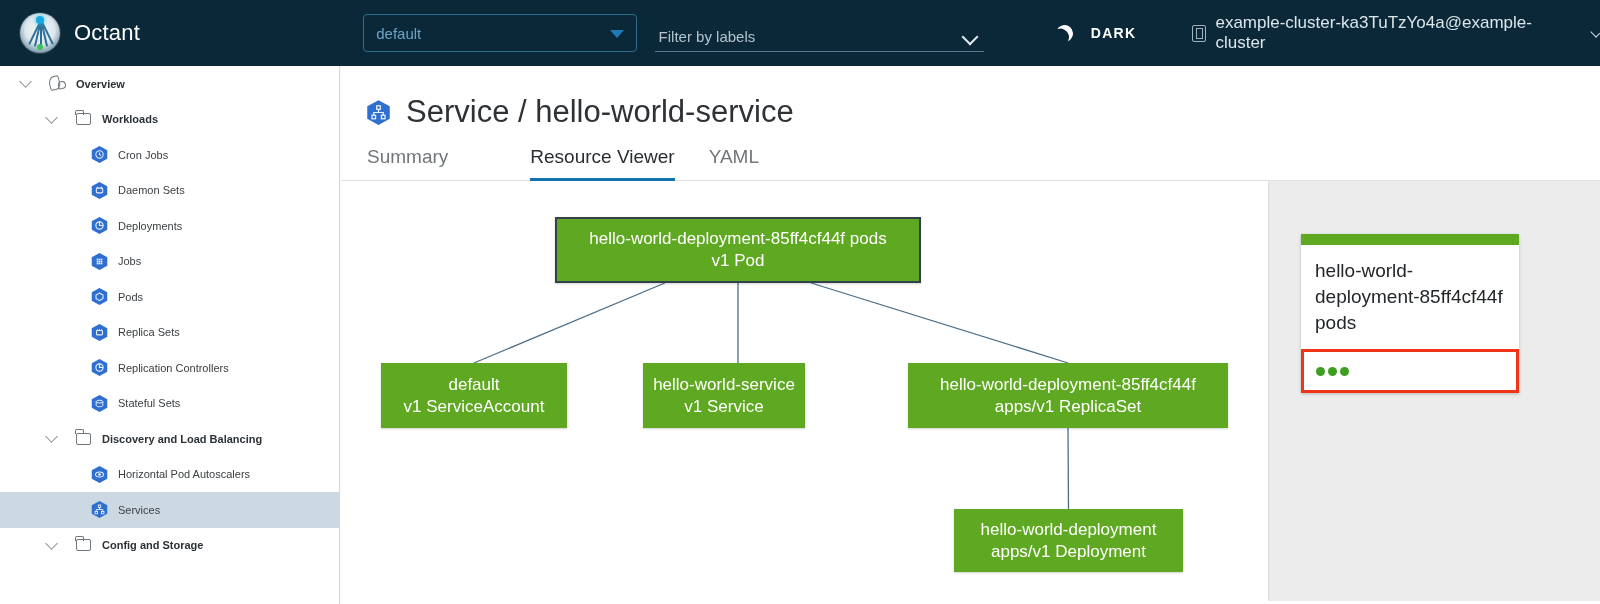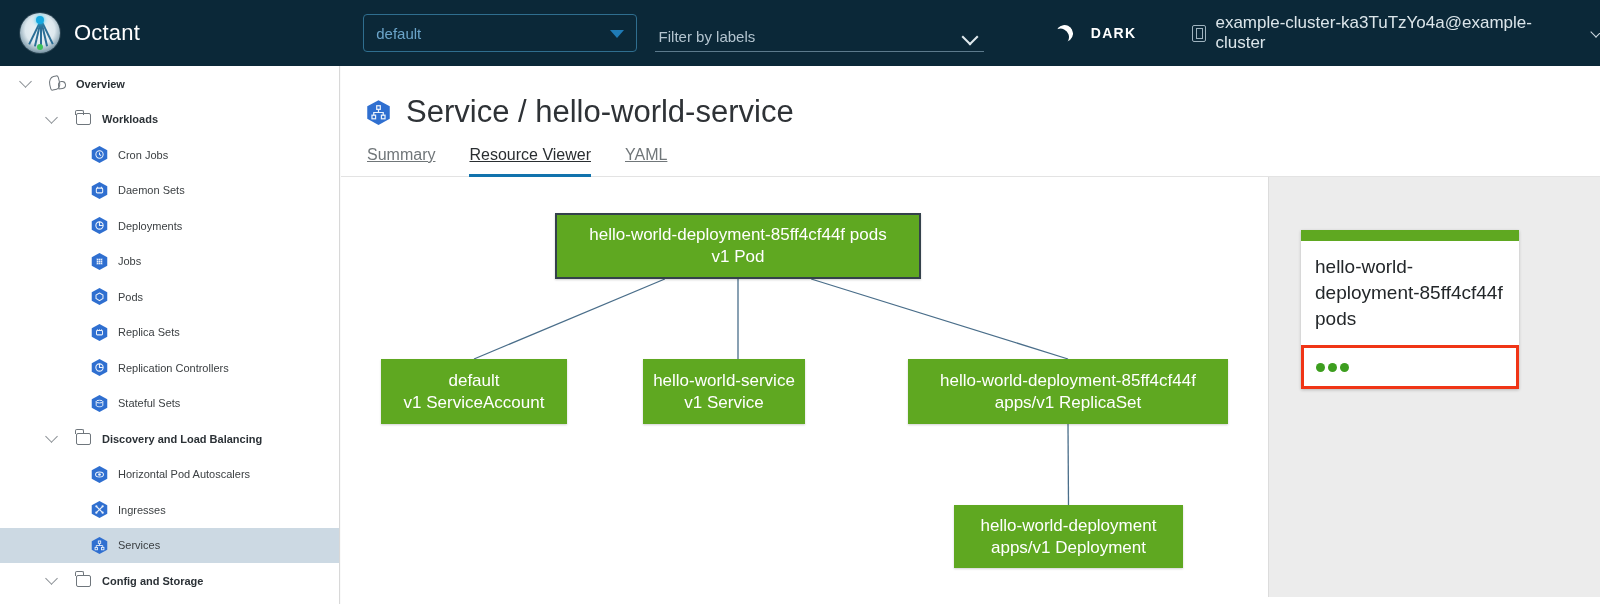--- a/index.html
+++ b/index.html
@@ -143,24 +143,24 @@
   .page-title {
     display: flex; align-items: center; gap: 14px;
     padding: 28px 0 0 24px; font-size: 31px; color: #2e3236; white-space: nowrap;
   }
   .title-ico { width: 27px; height: 27px; flex: 0 0 27px; }
   .tabs {
     display: flex; gap: 34px; padding: 16px 0 0 26px;
     border-bottom: 1px solid #e3e3e3; margin-right: 0;
   }
   .tab {
-    font-size: 16px; color: #707679; padding-bottom: 10px;
-    border-bottom: 3px solid transparent; cursor: pointer; margin-bottom: -1px; text-decoration: underline;
-  }
-  .tab.active { color: #2a2e31; border-bottom-color: #1173ad; }
+    font-size: 19px; color: #707679; padding-bottom: 10px;
+    border-bottom: 3px solid transparent; cursor: pointer; margin-bottom: -1px;
+  }
+  .tab.active { color: #2a2e31; border-bottom-color: #1173ad; margin-left: 48px; }
 
   .viewer {
     position: relative; width: 1259px; height: 420px; background: #ffffff;
   }
   .graph { position: absolute; left: 0; top: 0; width: 927px; height: 420px; }
   .node {
     position: absolute; background: #5fa821; color: #ffffff;
     display: flex; flex-direction: column; align-items: center; justify-content: center;
     font-size: 17px; line-height: 22px; text-align: center; cursor: pointer;
     box-shadow: 0 1px 2px rgba(0,0,0,.18);
@@ -356,34 +356,20 @@
       <div class="nav-row">
         <div style="width:84px;flex:0 0 84px"></div>
         <div class="ico">
           <svg viewBox="0 0 24 24" width="19" height="19">
             <polygon points="12,1.2 21.8,6.6 21.8,17.4 12,22.8 2.2,17.4 2.2,6.6" fill="#2f6fd0"></polygon>
             <ellipse cx="12" cy="12" rx="5" ry="3.2" fill="none" stroke="#eaf1fb" stroke-width="1.3"></ellipse>
             <circle cx="12" cy="12" r="1.7" fill="#eaf1fb"></circle>
           </svg>
         </div>
         <span class="nav-label">Horizontal Pod Autoscalers</span>
-      </div>
-      <div class="nav-row">
-        <div style="width:84px;flex:0 0 84px"></div>
-        <div class="ico">
-          <svg viewBox="0 0 24 24" width="19" height="19">
-            <polygon points="12,1.2 21.8,6.6 21.8,17.4 12,22.8 2.2,17.4 2.2,6.6" fill="#2f6fd0"></polygon>
-            <path d="M8 8l8 8M16 8l-8 8" stroke="#eaf1fb" stroke-width="1.5"></path>
-            <circle cx="8" cy="8" r="1.4" fill="#eaf1fb"></circle>
-            <circle cx="16" cy="8" r="1.4" fill="#eaf1fb"></circle>
-            <circle cx="8" cy="16" r="1.4" fill="#eaf1fb"></circle>
-            <circle cx="16" cy="16" r="1.4" fill="#eaf1fb"></circle>
-          </svg>
-        </div>
-        <span class="nav-label">Ingresses</span>
       </div>
       <div class="nav-row selected">
         <div style="width:84px;flex:0 0 84px"></div>
         <div class="ico">
           <svg viewBox="0 0 24 24" width="19" height="19">
             <polygon points="12,1.2 21.8,6.6 21.8,17.4 12,22.8 2.2,17.4 2.2,6.6" fill="#2f6fd0"></polygon>
             <rect x="10.5" y="6.3" width="3" height="3" fill="none" stroke="#eaf1fb" stroke-width="1.1"></rect>
             <rect x="6.4" y="14.4" width="3" height="3" fill="none" stroke="#eaf1fb" stroke-width="1.1"></rect>
             <rect x="14.6" y="14.4" width="3" height="3" fill="none" stroke="#eaf1fb" stroke-width="1.1"></rect>
             <path d="M12 9.3V12M7.9 14.4V12h8.2v2.4" fill="none" stroke="#eaf1fb" stroke-width="1.1"></path>

